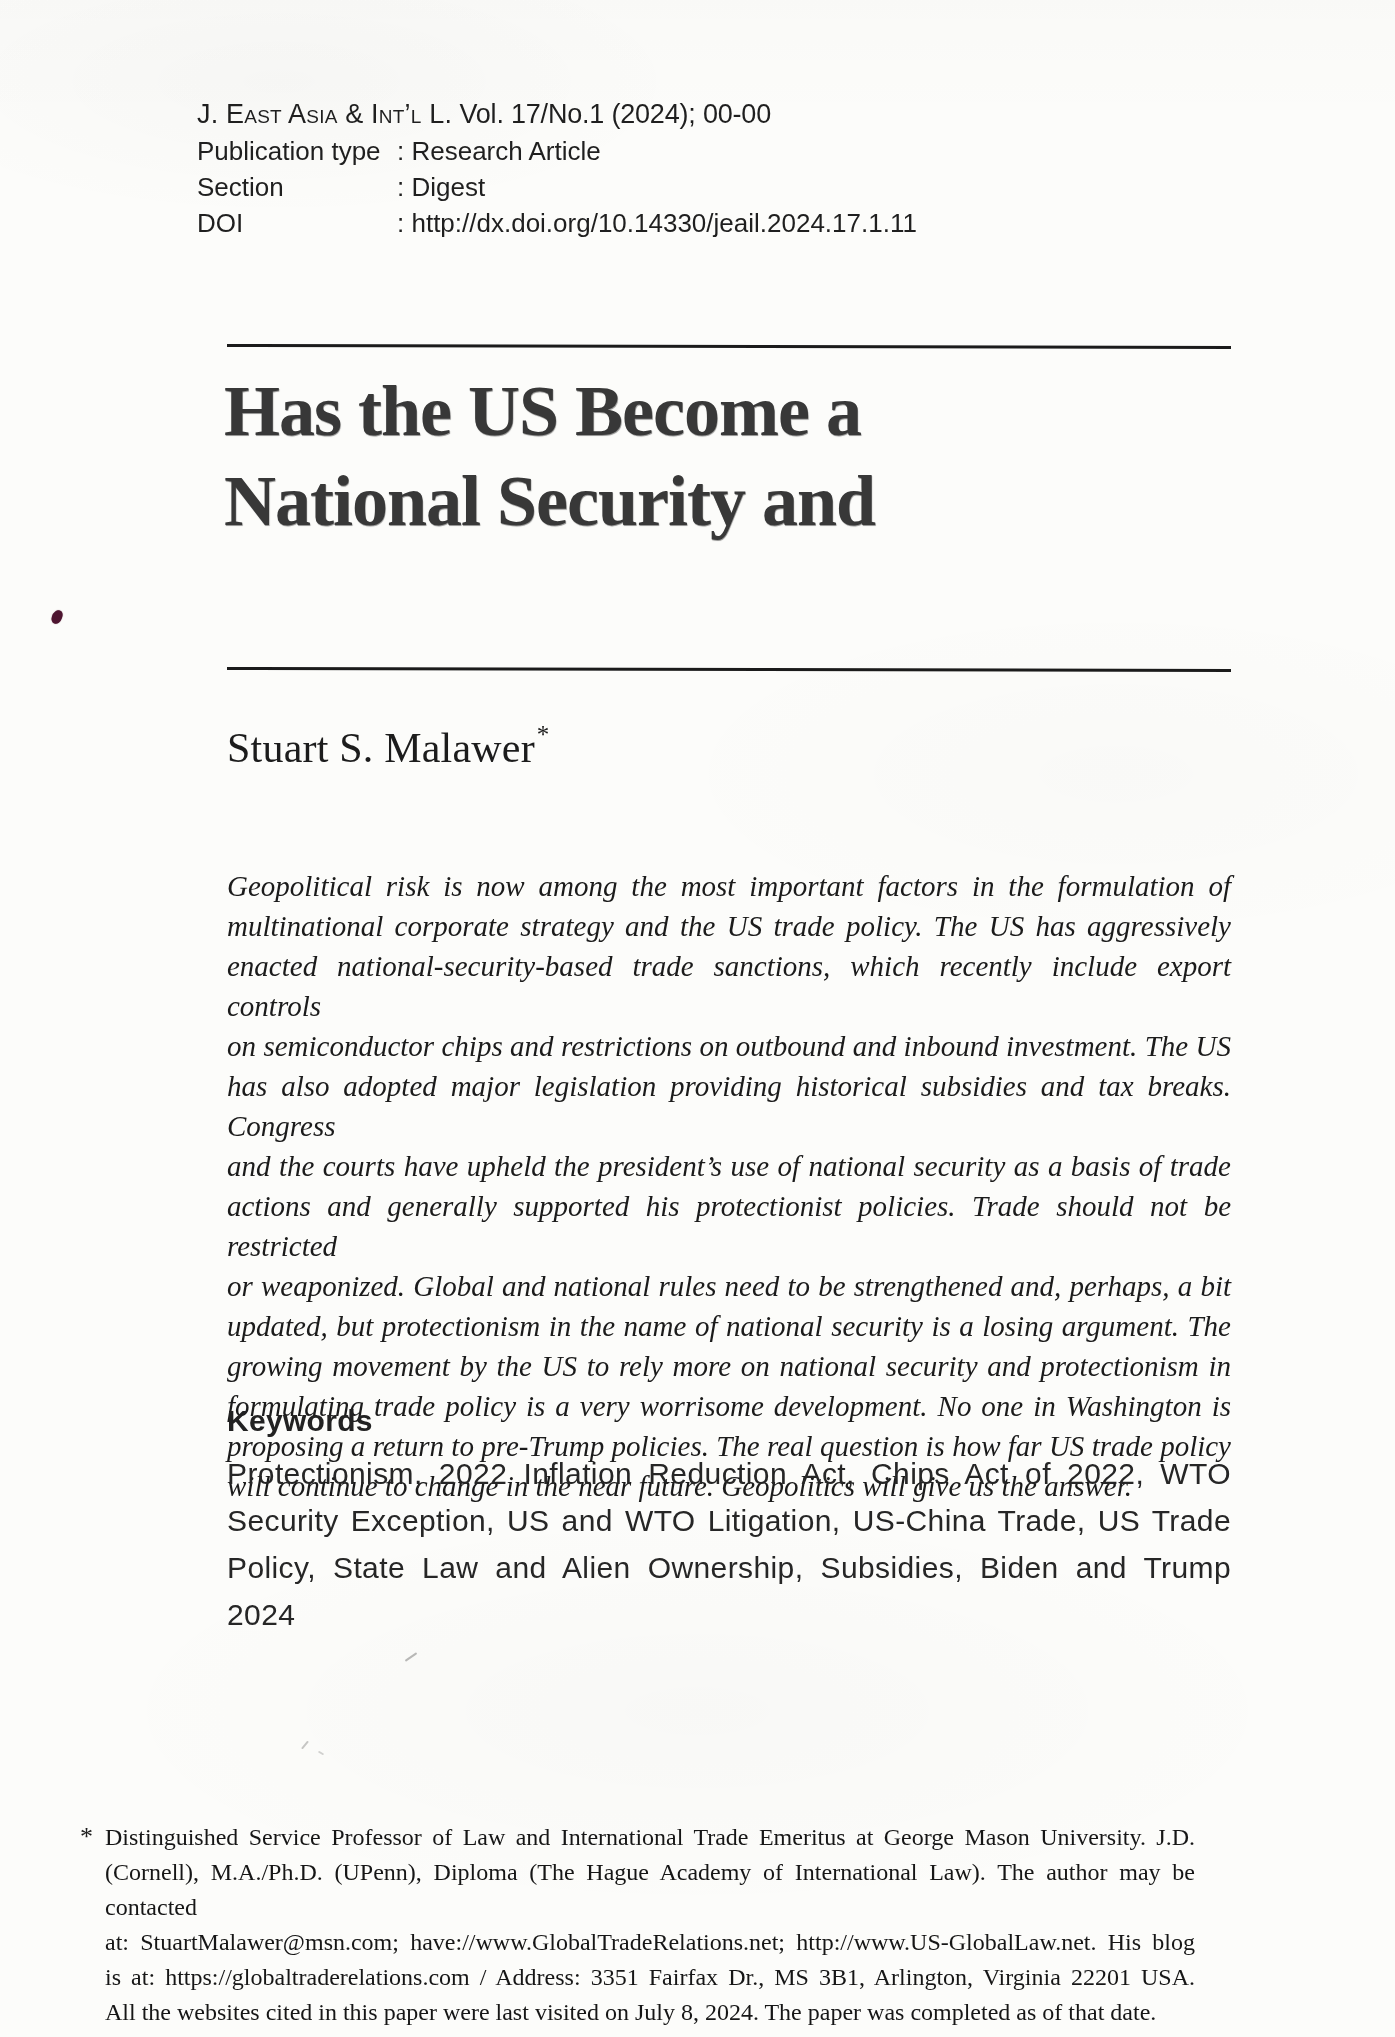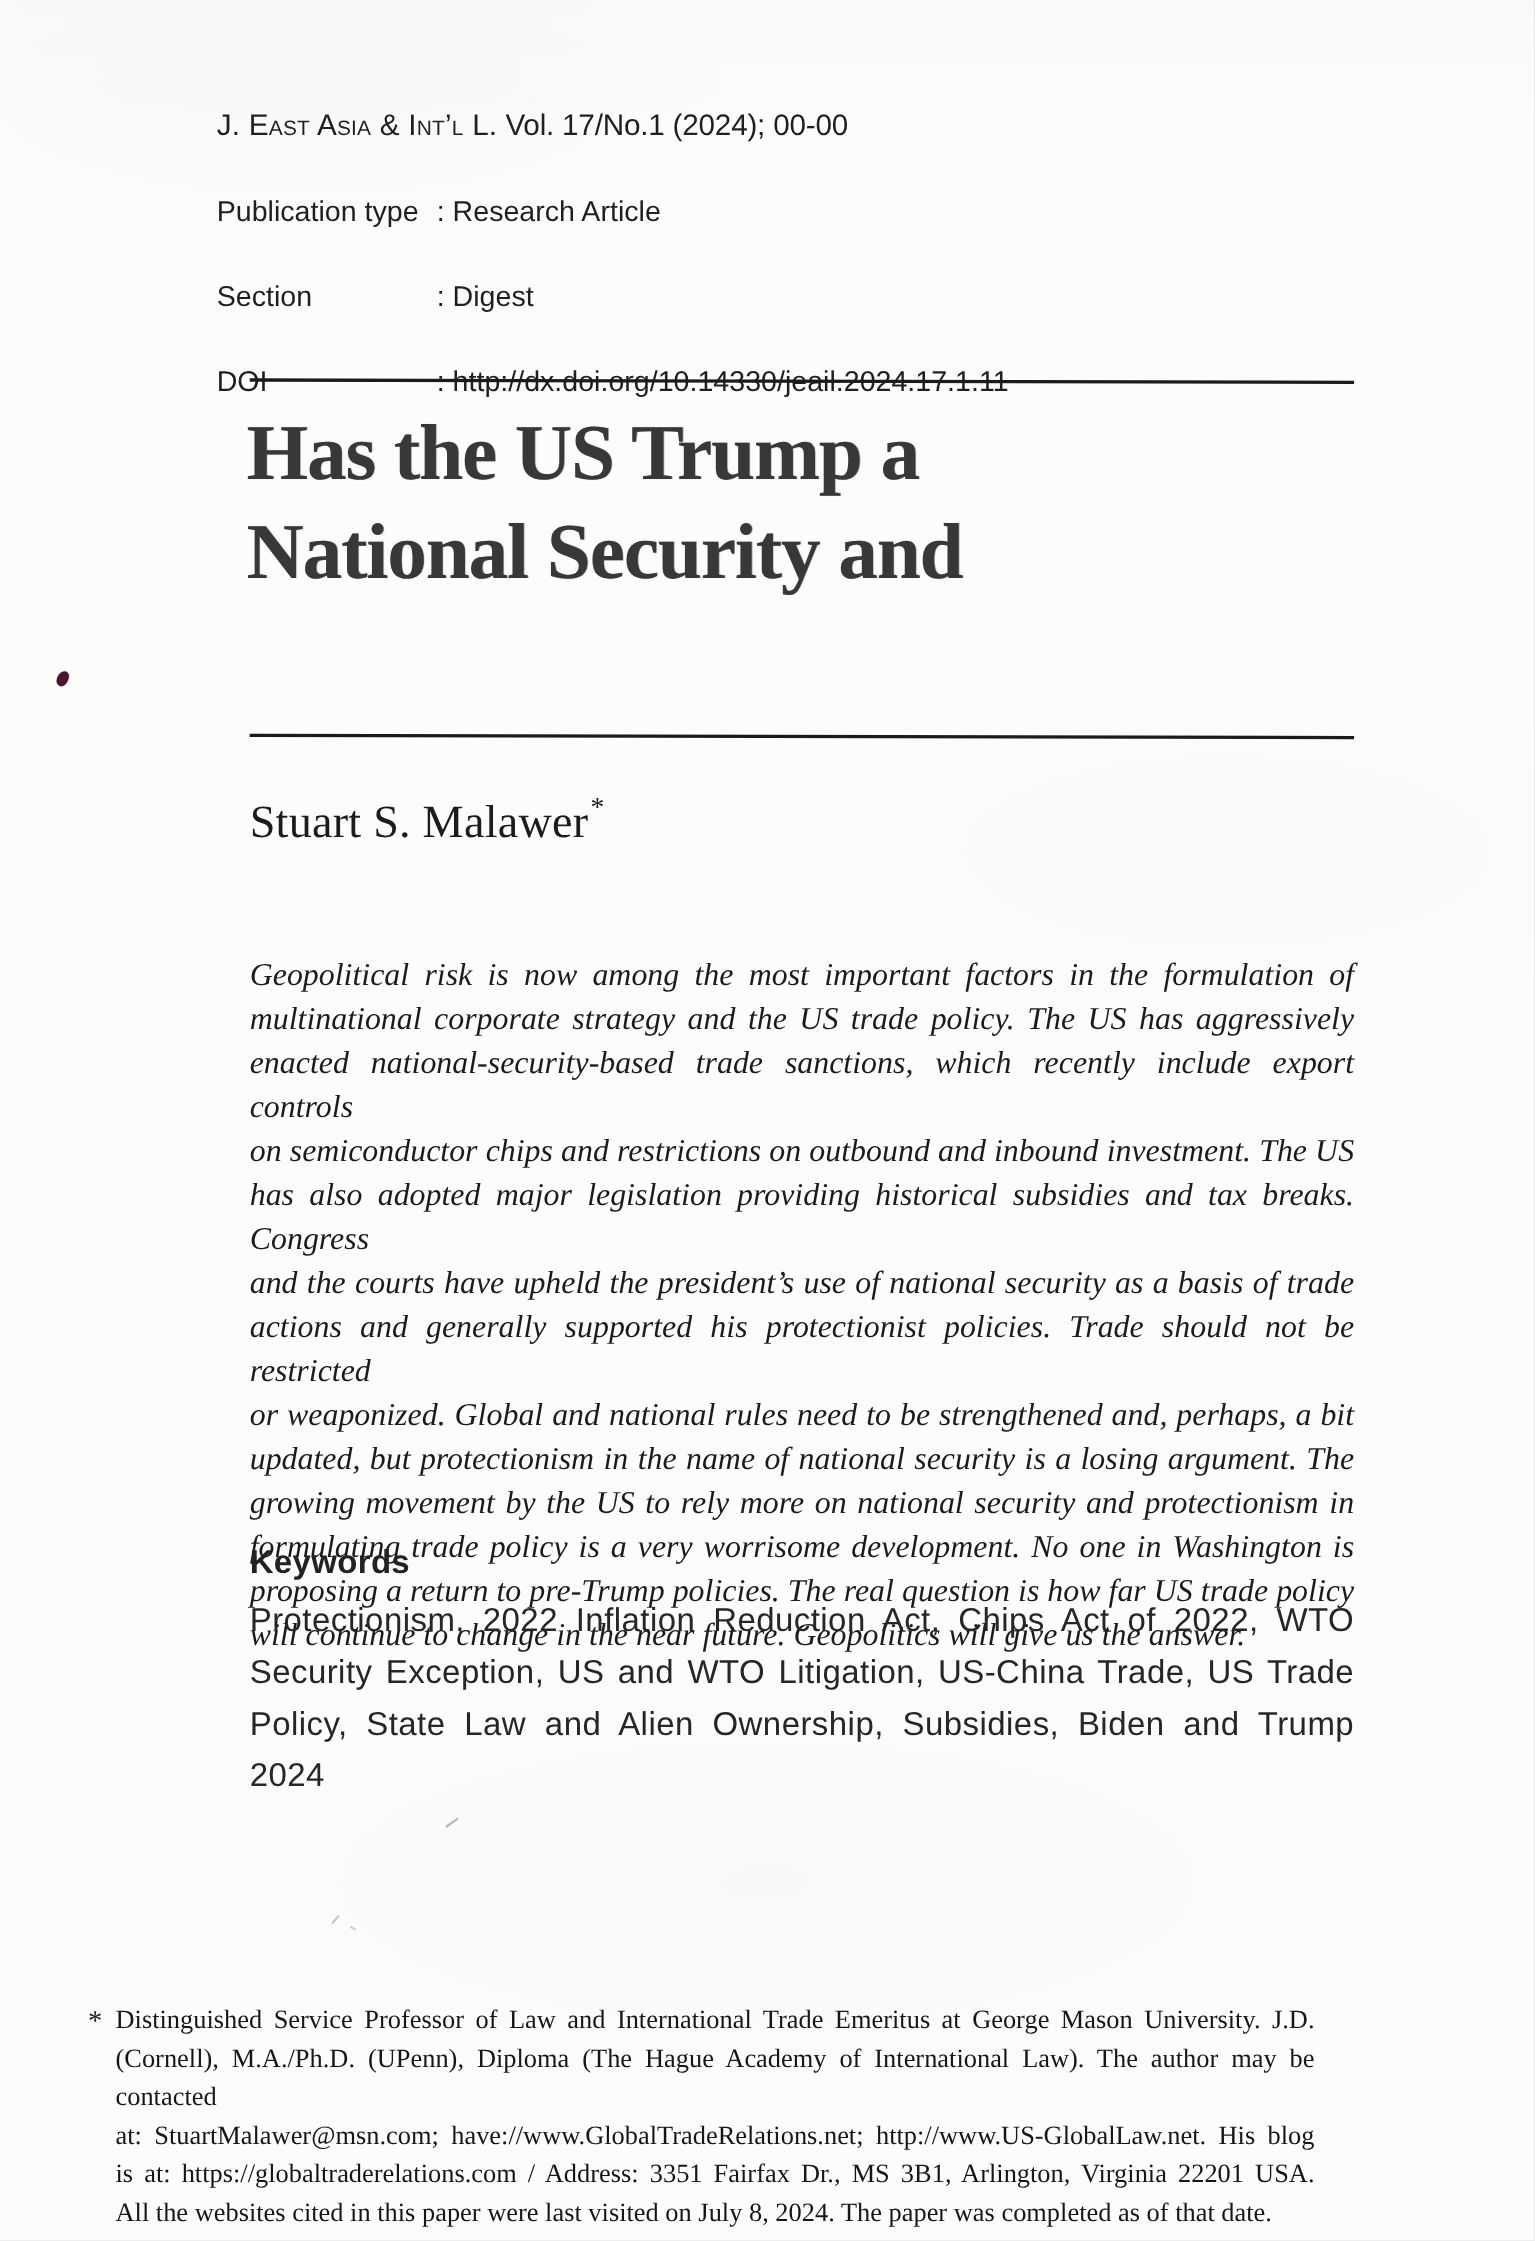--- a/index.html
+++ b/index.html
@@ -13,21 +13,21 @@
       radial-gradient(ellipse 900px 300px at 50% 84%, rgba(0,0,0,0.015), transparent 70%),
       linear-gradient(180deg, rgba(0,0,0,0.012) 0%, rgba(0,0,0,0) 6%);
     overflow:hidden;
     font-family:"Liberation Sans", sans-serif;
     color:#1e1e1e;
   }
   
   .hdr{position:absolute;left:197px;top:96px;width:900px;}
   .journal{font-size:27px;line-height:37px;color:#1f1f1f;letter-spacing:-0.2px;}
   .journal .jn{font-variant:small-caps;letter-spacing:0.2px;}
-  .meta-row{font-size:26px;line-height:36px;color:#1f1f1f;white-space:nowrap;margin-top:41px;}
+  .meta-row{font-size:26px;line-height:36px;color:#1f1f1f;white-space:nowrap;}
   .meta-row .lbl{display:inline-block;width:200px;}
   
   .rule{position:absolute;left:227px;width:1004px;height:3px;background:#1b1b1b;transform:rotate(0.12deg);}
   .rule-top{top:345px;}
   .rule-bottom{top:668px;}
   
   .title{
     position:absolute;left:224px;top:366px;width:1020px;
     font-family:"Liberation Serif", serif;font-weight:700;
     font-size:72px;line-height:90px;letter-spacing:-1px;
@@ -96,21 +96,21 @@
   <div class="hdr">
     <div class="journal"><span class="jn">J. East Asia &amp; Int’l L.</span><span> Vol. 17/No.1 (2024); 00-00</span></div>
     <div class="meta-row"><span class="lbl">Publication type</span><span>: Research Article</span></div>
     <div class="meta-row"><span class="lbl">Section</span><span>: Digest</span></div>
     <div class="meta-row"><span class="lbl">DOI</span><span>: http://dx.doi.org/10.14330/jeail.2024.17.1.11</span></div>
   </div>
 
   <div class="rule rule-top"></div>
 
   <div class="title plain">
-      <div class="line">Has the US Trump a</div>
+      <div class="line">Has the US Become a</div>
       <div class="line">National Security and</div>
     </div>
 
   <div class="rule rule-bottom"></div>
 
   <div class="author"><span>Stuart S. Malawer</span><sup>*</sup></div>
 
   <div class="speck"></div>
 
   <div class="abstract justify">

